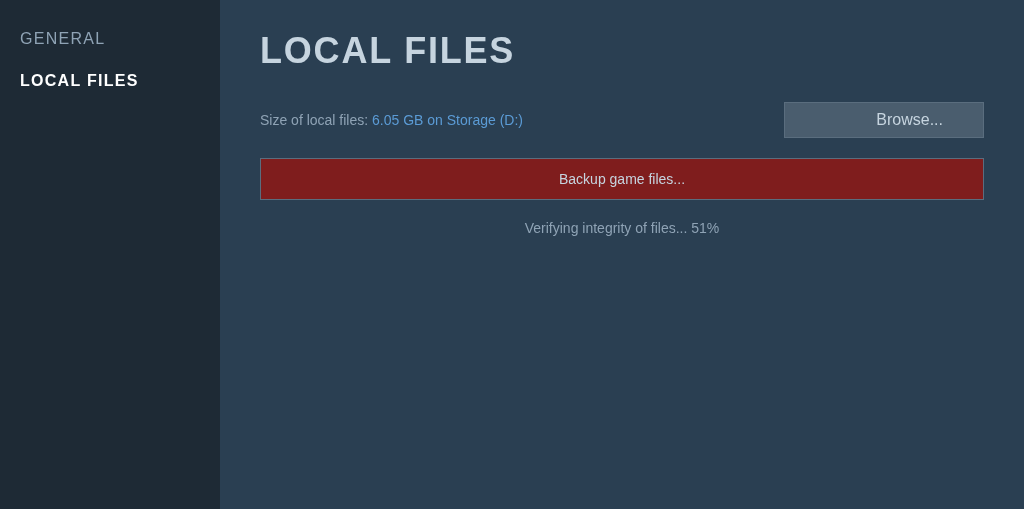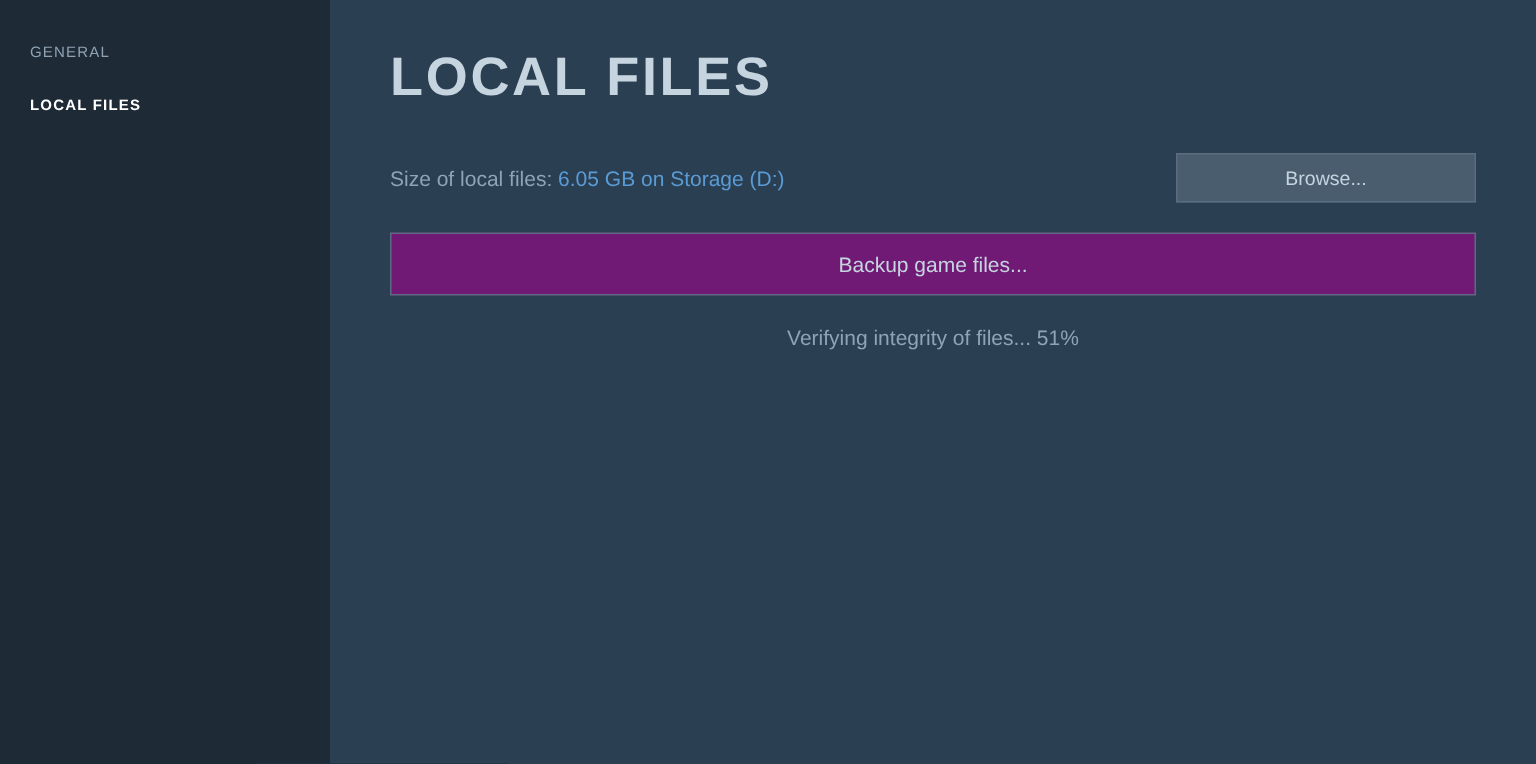--- a/index.html
+++ b/index.html
@@ -23,21 +23,21 @@
       background-color: #1e2a35;
       padding: 20px 0;
       display: flex;
       flex-direction: column;
       gap: 4px;
     }
 
     .sidebar-item {
       padding: 10px 20px;
       color: #8fa3b5;
-      font-size: 10px;
+      font-size: 16px;
       letter-spacing: 0.08em;
       text-transform: uppercase;
       cursor: pointer;
       font-weight: normal;
     }
 
     .sidebar-item.active {
       color: #ffffff;
       font-weight: bold;
     }
@@ -73,30 +73,30 @@
       color: #5b9bd5;
       font-size: 14px;
     }
 
     .browse-button {
       margin-left: auto;
       background-color: #4a5d6e;
       border: 1px solid #5a6d7e;
       color: #c6d4df;
       padding: 8px 40px;
-      font-size: 13px;
+      font-size: 16px;
       cursor: pointer;
       min-width: 200px;
-      text-align: center;
+      text-align: right;
     }
 
     .action-button {
       display: block;
       width: 100%;
-      background-color: #701a75;
+      background-color: #7f1d1d;
       border: 1px solid #5a6d7e;
       color: #c6d4df;
       padding: 12px 20px;
       font-size: 14px;
       cursor: pointer;
       text-align: center;
       margin-bottom: 8px;
     }
 
     .verify-status {

